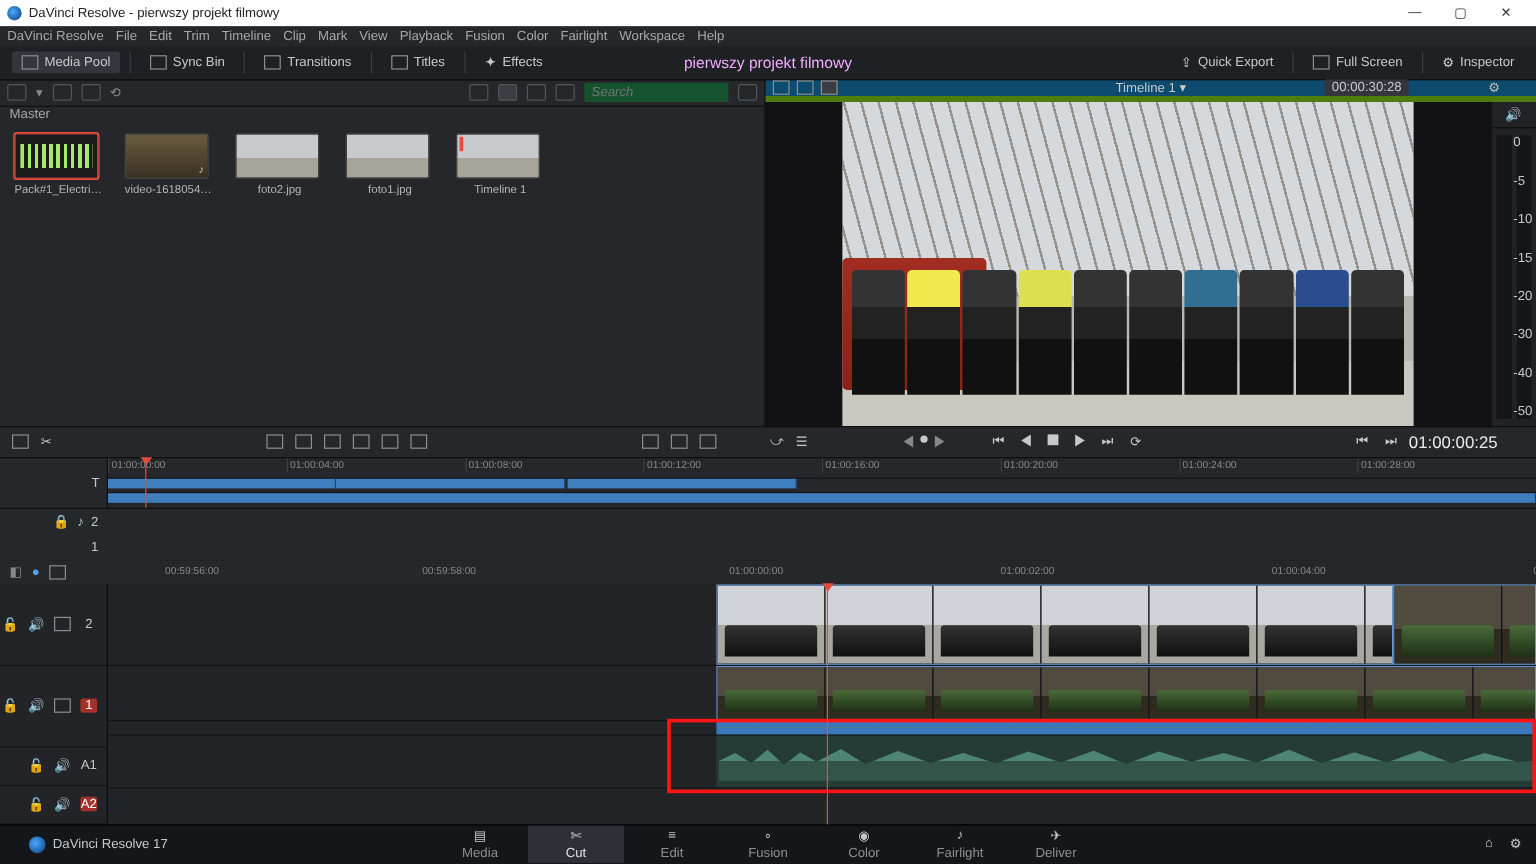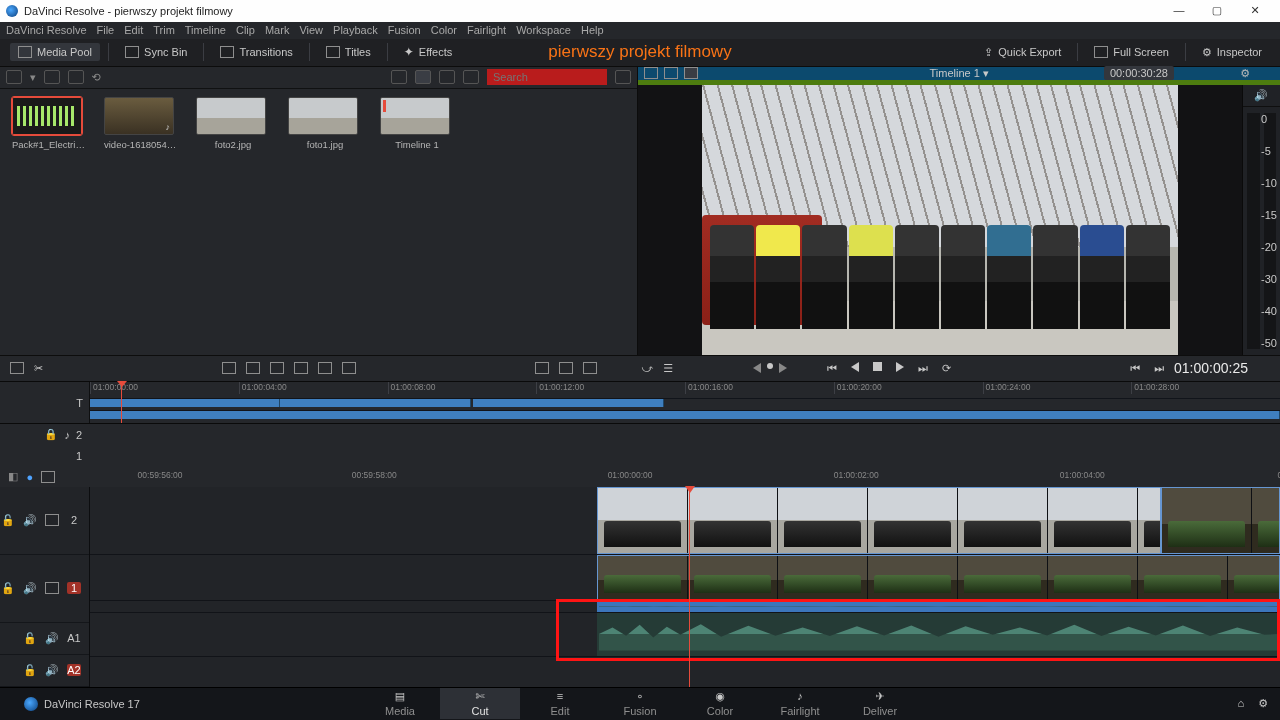--- a/index.html
+++ b/index.html
@@ -7,28 +7,28 @@
 .titlebar { height: 22px; background: #fefefe; display: flex; align-items: center; padding: 0 6px; color: #000; justify-content: space-between;}
 .titlebar .left { display:flex; align-items:center; gap:6px;}
 .titlebar .title { color: #222; font-size: 11px; }
 .titlebar .wbtn { width: 38px; text-align: center; color: #333; cursor: pointer;}
 .menubar { height: 18px; background: #25272b; display: flex; align-items: center; padding: 0 6px; gap: 10px; }
 .menubar span { color: #a8a8a8; cursor: pointer; }
 .panelbar { height: 28px; background: #1f2023; border-bottom:1px solid #0c0c0c; display: flex; align-items: center; padding: 0 10px; gap: 8px; position:relative;}
 .panelbtn { display:flex; align-items:center; gap:5px; padding: 3px 8px; border-radius: 2px; cursor: pointer; color:#b9b9b9;}
 .panelbtn.active { background: #33363c; color:#e8e8e8;}
 .divider { width:1px; height:18px; background:#3b3d43; }
-.panelbar .center-title { position:absolute; left:50%; transform:translateX(-50%); font-size:17px; color:#f97316;}
+.panelbar .center-title { position:absolute; left:50%; transform:translateX(-50%); font-size:13px; color:#f0abfc;}
 .panelbar .rg { margin-left:auto; display:flex; gap:8px;}
 .top-split { display:flex; height: 288px; }
 .media-pool { width: 638px; background: #25272b; display:flex; flex-direction:column; border-right:1px solid #0c0c0c;}
 .mp-tools { height:22px; display:flex; align-items:center; padding:0 6px; gap:8px; border-bottom:1px solid #101112;}
 .mp-tools .viewbtn { width:16px; height:14px; border:1px solid #555; border-radius:2px; cursor:pointer;}
 .mp-tools .sep { flex:1; }
-.mp-tools input { background: #b91c1c; border:none; color:#bbb; padding:2px 6px; width:120px; outline:none;}
+.mp-tools input { background: #14532d; border:none; color:#bbb; padding:2px 6px; width:120px; outline:none;font-style:italic;}
 .mp-breadcrumb { height:14px; padding:0 8px; color:#a8a8a8;}
 .thumbs { display:flex; gap:18px; padding:8px 12px; flex-wrap:wrap;}
 .thumb { width:74px; text-align:center;}
 .thumb .box { width:70px; height:38px; background:#3a3a3a; border-radius:2px; border:1px solid #444; position:relative; overflow:hidden; display:flex; align-items:center; justify-content:center;}
 .thumb.selected .box { border:1px solid #e64b3b; outline:1px solid #e64b3b;}
 .thumb .lbl { margin-top:4px; color:#b5b5b5; font-size:9.5px; white-space:nowrap; overflow:hidden; text-overflow:ellipsis;}
 .wave { width:100%; height:100%; background:linear-gradient(#1a1a1a,#1a1a1a);}
 .wave::before{content:"";position:absolute;inset:8px 4px;background: repeating-linear-gradient(90deg,#a7e86a 0 3px,transparent 3px 6px);}
 .viewer { flex:1; display:flex; flex-direction:column; }
 .viewer-head { height:22px; display:flex; align-items:center; justify-content:center; gap:12px; background:#0c4a6e; border-bottom:5px solid #4d7c0f; position:relative;}
@@ -191,20 +191,21 @@
       <span class="viewbtn"></span>
       <span style="color:#888;">⟲</span>
       <span class="sep"></span>
       <span class="viewbtn"></span>
       <span class="viewbtn" style="background:#3a3d44;"></span>
       <span class="viewbtn"></span>
       <span class="viewbtn"></span>
       <input placeholder="Search" style="">
       <span class="viewbtn"></span>
     </div>
+    <div class="mp-breadcrumb">Master</div>
     <div class="thumbs">
       <div class="thumb selected">
           <div class="box">
             <div class="wave"></div>
           </div>
           <div class="lbl">Pack#1_ElectricGu...</div>
         </div>
       <div class="thumb">
           <div class="box" style="background:linear-gradient(#6a5c3f,#3a3123);">
             <span style="position:absolute;right:3px;bottom:2px;font-size:9px;">♪</span>

